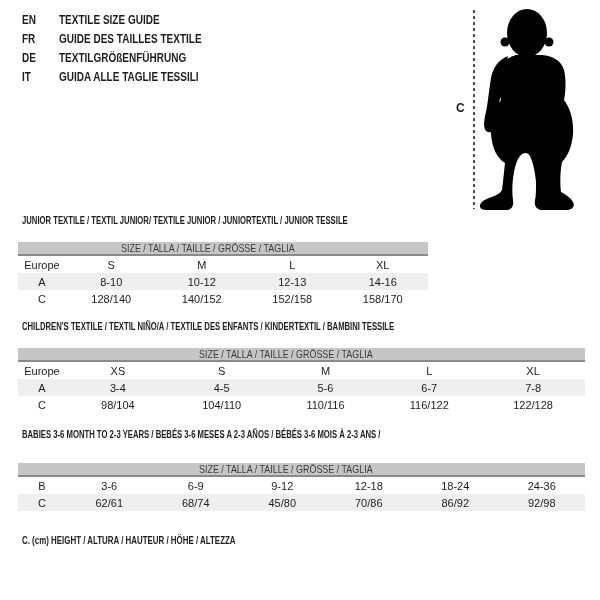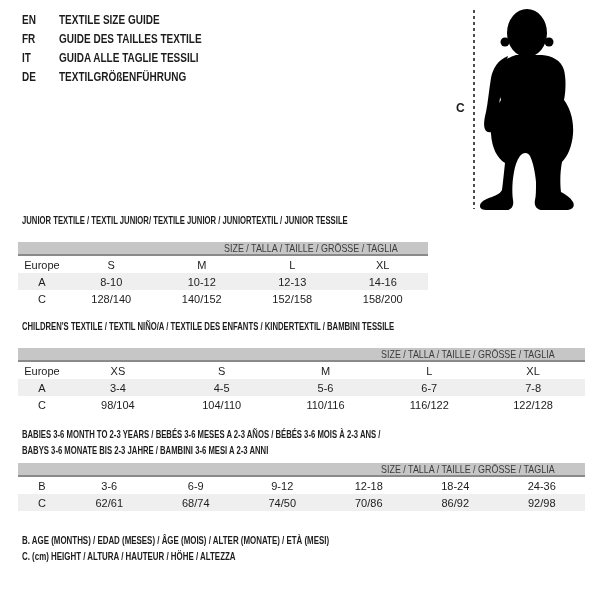--- a/index.html
+++ b/index.html
@@ -29,43 +29,43 @@
   
   .sec-title { font-size:11px; font-weight:bold; line-height:16px; white-space:nowrap; }
   .one-line { line-height:12px; }
   .footnote-line { font-size:11px; font-weight:bold; line-height:16px; white-space:nowrap; }
 
   
   table.size { border-collapse:collapse; table-layout:fixed; }
   table.size td { padding:0; vertical-align:middle; }
   td.band {
     background:#c6c6c6; border-bottom:2px solid #8a8a8a;
-    height:12px; font-size:10.5px; color:#3c3c3c; text-align:right; padding-left:4px;
+    height:12px; font-size:10.5px; color:#3c3c3c; text-align:center; padding-left:4px;
   }
   tr.data td { height:17px; font-size:11px; }
   tr.alt td { background:#efefef; }
   td.lab { text-align:center; padding-left:4px; }
   td.val { text-align:center; }
   col.labcol { width:48px; }
 </style>
 </head>
 <body>
 
 <div class="abs" style="left:22px; top:11px;">
   <div class="lang-row">
     <span class="lang-code"><span class="c80">EN</span></span><span class="c80">TEXTILE SIZE GUIDE</span>
   </div>
   <div class="lang-row">
     <span class="lang-code"><span class="c80">FR</span></span><span class="c80">GUIDE DES TAILLES TEXTILE</span>
   </div>
   <div class="lang-row">
+    <span class="lang-code"><span class="c80">DE</span></span><span class="c80">TEXTILGRÖßENFÜHRUNG</span>
+  </div>
+  <div class="lang-row">
     <span class="lang-code"><span class="c80">IT</span></span><span class="c80">GUIDA ALLE TAGLIE TESSILI</span>
-  </div>
-  <div class="lang-row">
-    <span class="lang-code"><span class="c80">DE</span></span><span class="c80">TEXTILGRÖßENFÜHRUNG</span>
   </div>
 </div>
 
 <span class="figure-label">C</span>
 <div class="measure-line"></div>
 <svg class="abs" style="left:478px; top:0;" width="100" height="213" viewBox="0 0 100 213" aria-hidden="true">
   <g fill="#000000">
 
     <ellipse cx="49" cy="33" rx="20" ry="24"></ellipse>
     <circle cx="27" cy="42" r="4.5"></circle>
@@ -145,21 +145,21 @@
     <td class="val">8-10</td>
     <td class="val">10-12</td>
     <td class="val">12-13</td>
     <td class="val">14-16</td>
   </tr>
   <tr class="data">
     <td class="lab">C</td>
     <td class="val">128/140</td>
     <td class="val">140/152</td>
     <td class="val">152/158</td>
-    <td class="val">158/200</td>
+    <td class="val">158/170</td>
   </tr>
 </tbody>
   </table>
 
 <div class="abs sec-title one-line" style="left:22px; top:320px;">
   <span class="c70">CHILDREN'S TEXTILE / TEXTIL NIÑO/A / TEXTILE DES ENFANTS / KINDERTEXTIL / BAMBINI TESSILE</span>
 </div>
 <table class="size abs" style="left:18px; top:348px; width:567px;">
   <colgroup>
       <col class="labcol">
@@ -195,21 +195,20 @@
     <td class="val">104/110</td>
     <td class="val">110/116</td>
     <td class="val">116/122</td>
     <td class="val">122/128</td>
   </tr>
 </tbody>
   </table>
 
 <div class="abs sec-title" style="left:22px; top:426px;">
   <div><span class="c70">BABIES 3-6 MONTH TO 2-3 YEARS / BEBÉS 3-6 MESES A 2-3 AÑOS / BÉBÉS 3-6 MOIS À 2-3 ANS /</span></div>
-  <div><span class="c70">BABYS 3-6 MONATE BIS 2-3 JAHRE / BAMBINI 3-6 MESI A 2-3 ANNI</span></div>
 </div>
 <table class="size abs" style="left:18px; top:463px; width:567px;">
   <colgroup>
       <col class="labcol">
       <col>
       <col>
       <col>
       <col>
       <col>
       <col>
@@ -224,24 +223,23 @@
     <td class="val">6-9</td>
     <td class="val">9-12</td>
     <td class="val">12-18</td>
     <td class="val">18-24</td>
     <td class="val">24-36</td>
   </tr>
   <tr class="data alt">
     <td class="lab">C</td>
     <td class="val">62/61</td>
     <td class="val">68/74</td>
-    <td class="val">74/50</td>
+    <td class="val">45/80</td>
     <td class="val">70/86</td>
     <td class="val">86/92</td>
     <td class="val">92/98</td>
   </tr>
 </tbody>
   </table>
 
 <div class="abs" style="left:22px; top:532px;">
-  <div class="footnote-line"><span class="c72">B. AGE (MONTHS) / EDAD (MESES) / ÂGE (MOIS) / ALTER (MONATE) / ETÀ (MESI)</span></div>
   <div class="footnote-line"><span class="c72">C. (cm) HEIGHT / ALTURA / HAUTEUR / HÖHE / ALTEZZA</span></div>
 </div>
 
 </body></html>

